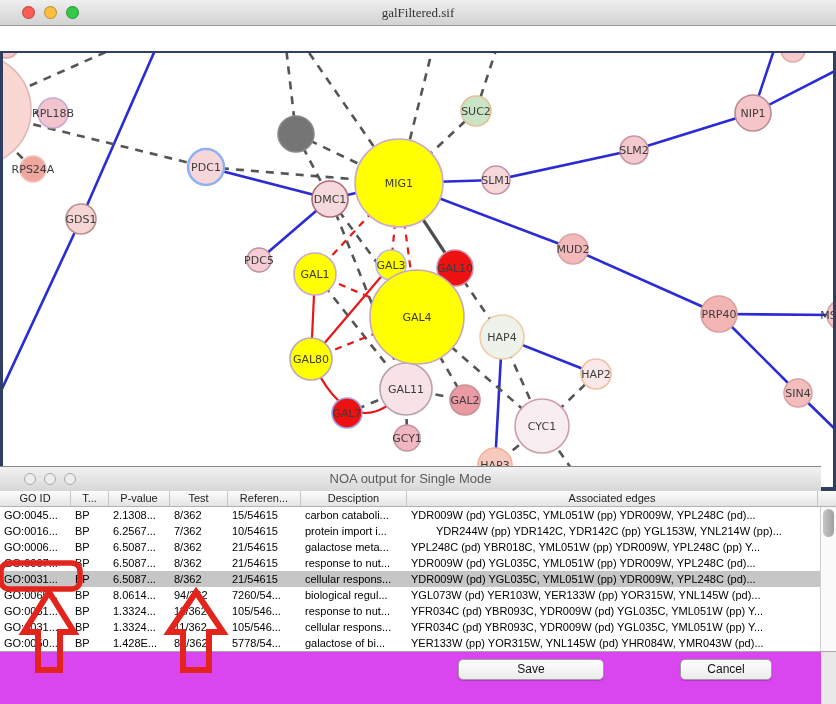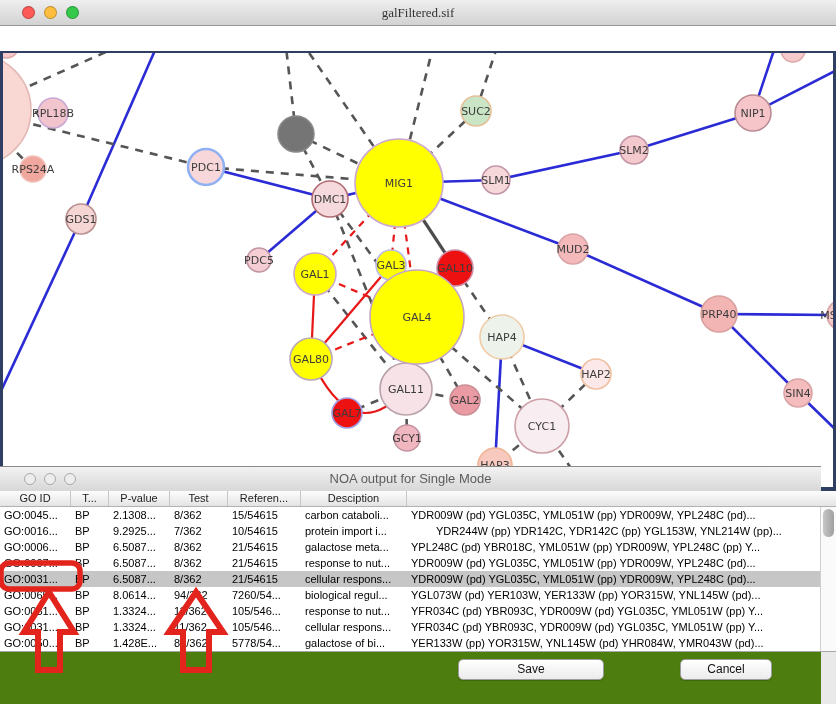--- a/index.html
+++ b/index.html
@@ -11,21 +11,21 @@
   .titlebar{height:25px;background:linear-gradient(#efefef,#d2d2d2);
             border-bottom:1px solid #979797;position:relative;text-align:center;}
   .titlebar .title{line-height:25px;font-size:13px;color:#333;font-family:Liberation Serif, serif;}
   .tl-dot{position:absolute;top:6px;width:13px;height:13px;border-radius:50%;
           border:1px solid rgba(0,0,0,.25);box-sizing:border-box;}
   .net-canvas{position:absolute;top:26px;left:0;width:836px;height:440px;box-sizing:border-box;
               border:3px solid #2e3f63;border-top-width:2px;border-bottom-width:4px;background:#fff;margin-top:25px;}
   .net-canvas svg{display:block;width:100%;height:100%;}
 
   
-  .win-noa{position:absolute;top:466px;left:0;width:821px;height:238px;background:#4d7c0f;
+  .win-noa{position:absolute;top:466px;left:0;width:821px;height:238px;background:#d946ef;
            border-top:1px solid #8a8a8a;box-sizing:border-box;}
   .noa-titlebar{height:24px;background:linear-gradient(#f2f2f2,#d7d7d7);
                 border-bottom:1px solid #ababab;position:relative;text-align:center;}
   .noa-titlebar .title{line-height:24px;font-size:13px;color:#5c5c5c;}
   .noa-dot{position:absolute;top:6px;width:12px;height:12px;border-radius:50%;
            border:1.5px solid #a9a9a9;background:#ededed;box-sizing:border-box;}
   .table-header{position:absolute;top:24px;left:0;width:836px;height:16px;box-sizing:border-box;
                 background:linear-gradient(#fdfdfd,#e4e4e4);border-bottom:1px solid #b2b2b2;
                 display:flex;font-size:11px;color:#222;}
   .th{border-right:1px solid #c6c6c6;text-align:center;line-height:15px;overflow:hidden;
@@ -187,36 +187,37 @@
     <span class="noa-dot" style="left:64px"></span>
     <span class="title">NOA output for Single Mode</span>
   </div>
   <div class="table-header" id="noa-header">
       <div class="th" style="width: 71px;">GO ID</div>
       <div class="th" style="width: 38px;">T...</div>
       <div class="th" style="width: 61px;">P-value</div>
       <div class="th" style="width: 58px;">Test</div>
       <div class="th" style="width: 73px;">Referen...</div>
       <div class="th" style="width: 106px;">Desciption</div>
+      <div class="th" style="width: 411px;">Associated edges</div>
       <div class="th last"></div>
     </div>
   <div class="table-body" id="noa-body">
       <div class="tr">
         <div class="td" style="width: 71px;">GO:0045...</div>
         <div class="td" style="width: 38px;">BP</div>
         <div class="td" style="width: 61px;">2.1308...</div>
         <div class="td" style="width: 58px;">8/362</div>
         <div class="td" style="width: 73px;">15/54615</div>
         <div class="td" style="width: 106px;">carbon cataboli...</div>
         <div class="td" style="width: 411px;">YDR009W (pd) YGL035C, YML051W (pp) YDR009W, YPL248C (pd)...</div>
       </div>
       <div class="tr">
         <div class="td" style="width: 71px;">GO:0016...</div>
         <div class="td" style="width: 38px;">BP</div>
-        <div class="td" style="width: 61px;">9.2925...</div>
+        <div class="td" style="width: 61px;">6.2567...</div>
         <div class="td" style="width: 58px;">7/362</div>
         <div class="td" style="width: 73px;">10/54615</div>
         <div class="td" style="width: 106px;">protein import i...</div>
         <div class="td" style="width: 411px; margin-left: 25px;">YDR244W (pp) YDR142C, YDR142C (pp) YGL153W, YNL214W (pp)...</div>
       </div>
       <div class="tr">
         <div class="td" style="width: 71px;">GO:0006...</div>
         <div class="td" style="width: 38px;">BP</div>
         <div class="td" style="width: 61px;">6.5087...</div>
         <div class="td" style="width: 58px;">8/362</div>

